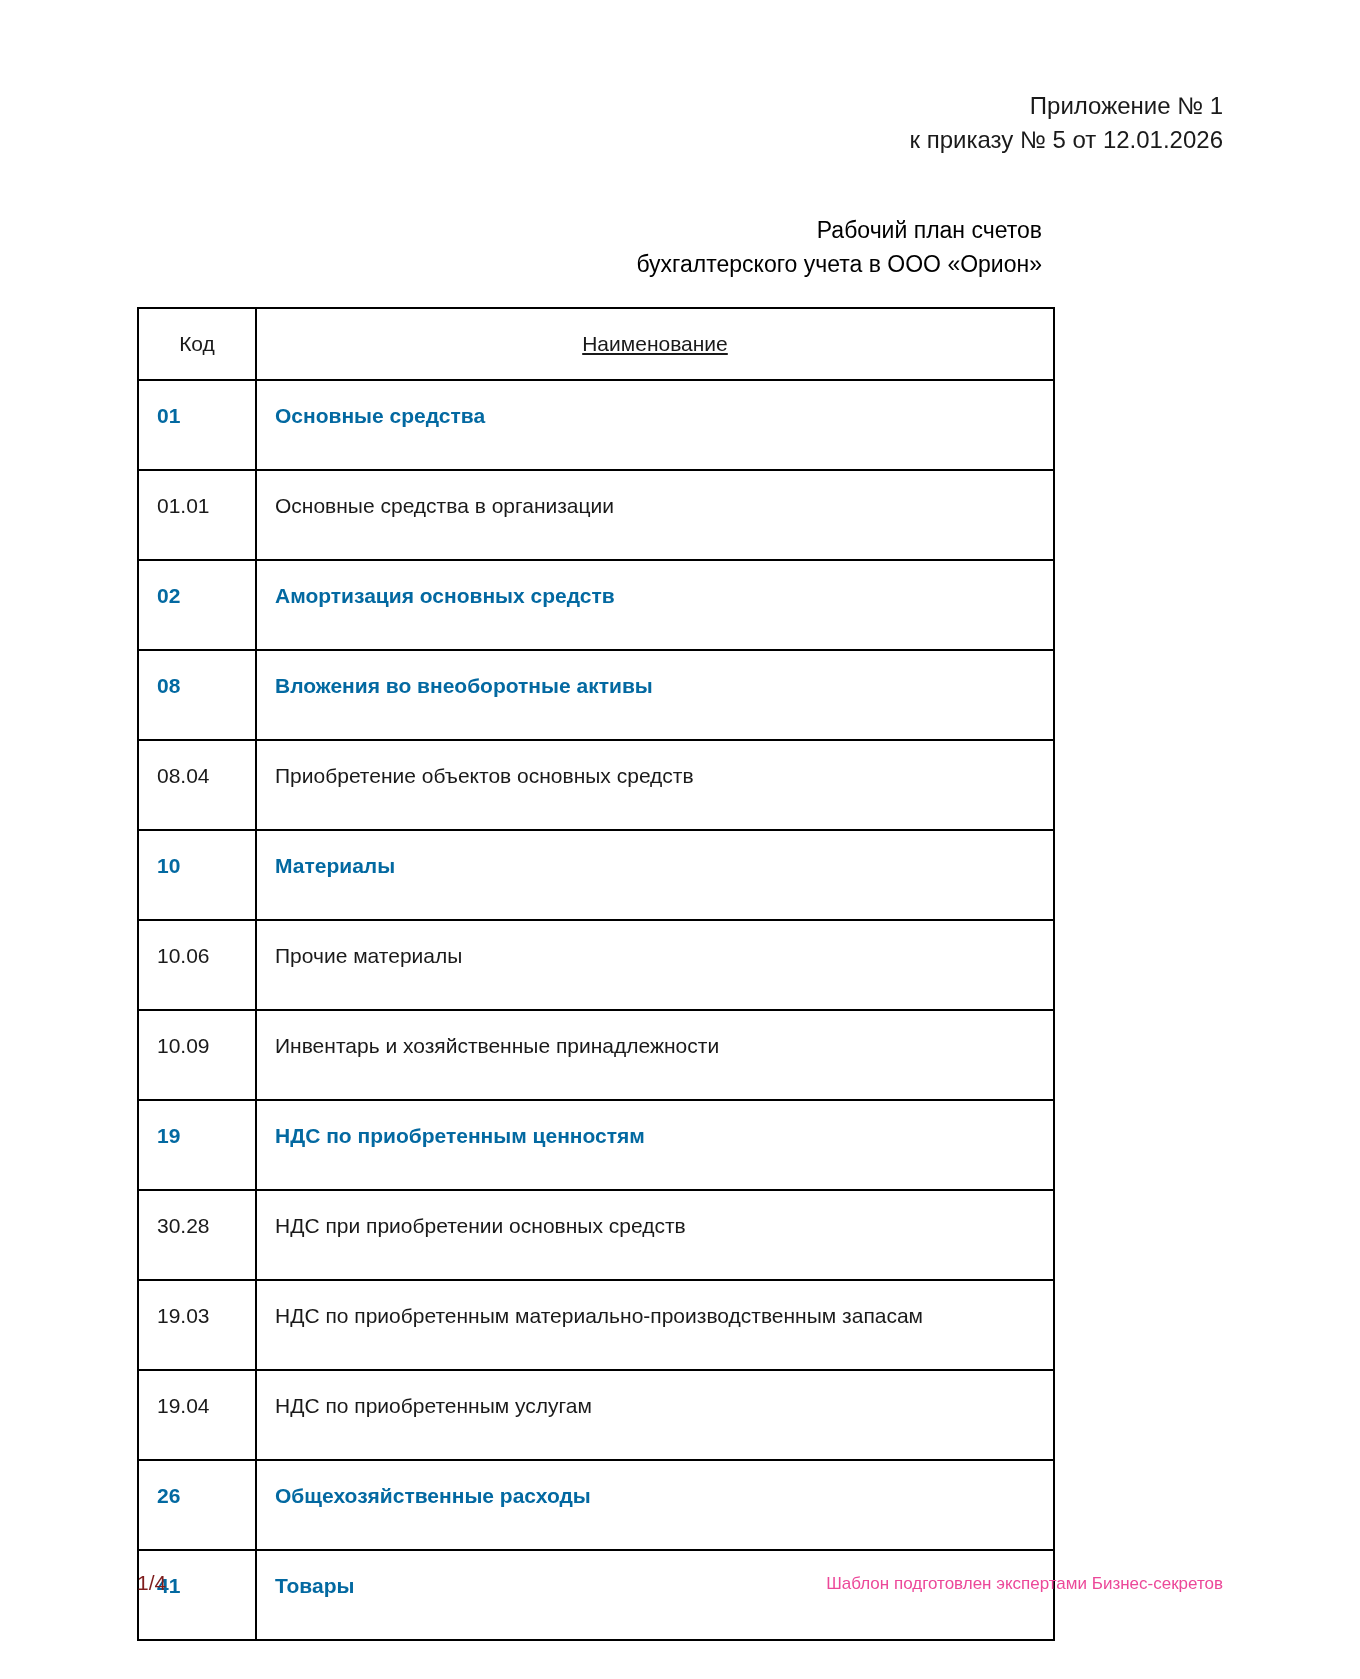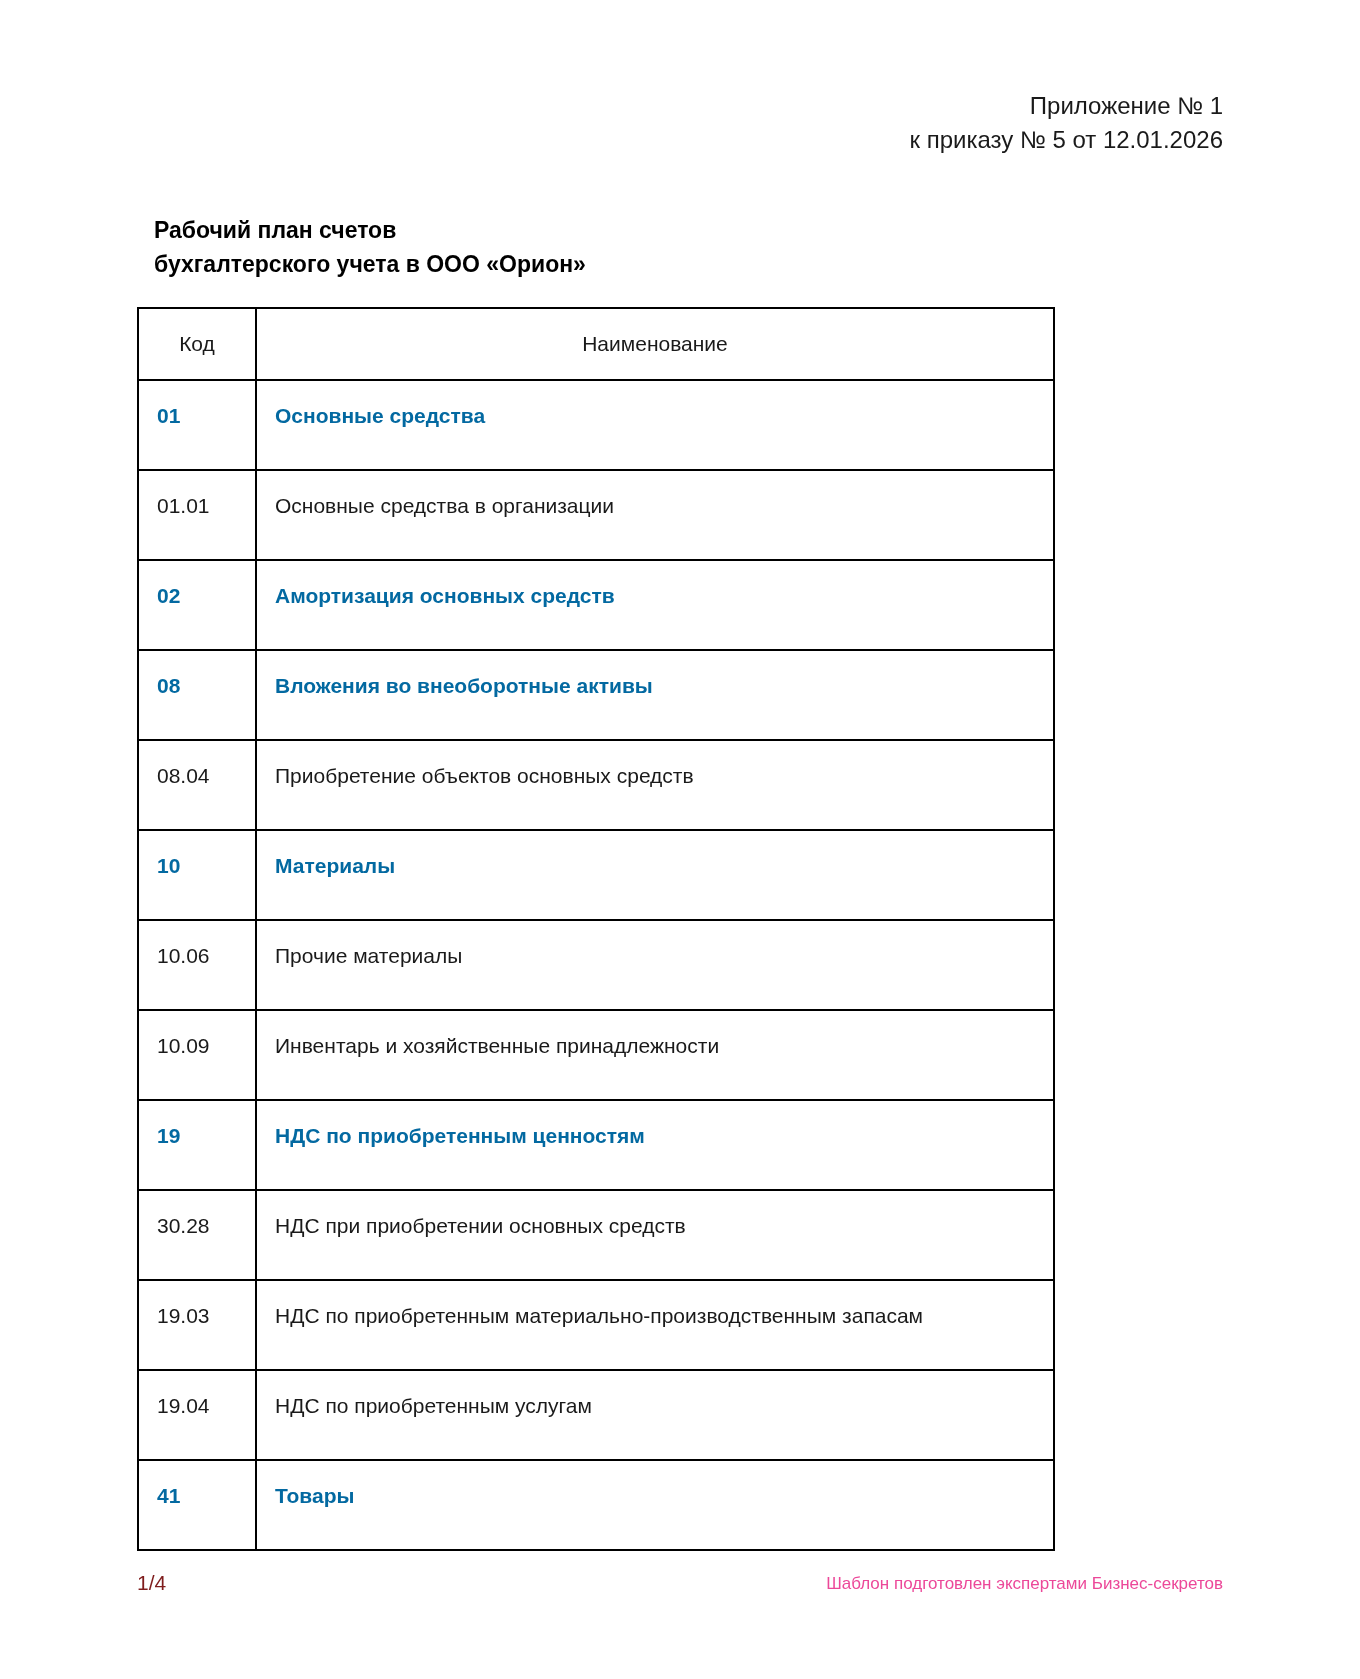--- a/index.html
+++ b/index.html
@@ -36,25 +36,25 @@
   }
   .doc-header .line {
     display: block;
     white-space: nowrap;
   }
 
   
   .doc-title {
     position: absolute;
     top: 204px;
-    left: 154px;
+    left: 126px;
     width: 916px;
-    text-align: left;
+    text-align: right;
     font-size: 23px;
-    font-weight: bold;
+    font-weight: normal;
     line-height: 34px;
     color: #000000;
   }
   .doc-title .line {
     display: block;
   }
 
   
   .accounts-table-wrap {
     position: absolute;
@@ -80,21 +80,21 @@
     line-height: 34px;
     font-weight: normal;
   }
   table.accounts thead th {
     text-align: center;
     padding: 18px 18px 18px 18px;
     font-weight: normal;
     border-radius: 30px;
   }
   table.accounts thead th.th-code { text-align: center; }
-  table.accounts thead th.th-name { text-align: center; }
+  table.accounts thead th.th-name { text-align: center; text-decoration: underline; }
 
   table.accounts td.cell-code { text-align: left; }
   table.accounts td.cell-name { text-align: left; }
 
   table.accounts tr.group td { font-weight: bold; color: #0369a1; }
 
   
   .doc-footer {
     position: absolute;
     left: 137px;
@@ -188,20 +188,24 @@
           </tr>
           <tr class="sub">
             <td class="cell-code">19.03</td>
             <td class="cell-name">НДС по приобретенным материально-производственным запасам</td>
           </tr>
           <tr class="sub">
             <td class="cell-code">19.04</td>
             <td class="cell-name">НДС по приобретенным услугам</td>
           </tr>
           <tr class="group">
+            <td class="cell-code">26</td>
+            <td class="cell-name">Общехозяйственные расходы</td>
+          </tr>
+          <tr class="group">
             <td class="cell-code">41</td>
             <td class="cell-name">Товары</td>
           </tr>
         </tbody>
     </table>
   </div>
 
   <div class="doc-footer">
     <span class="page-num">1/4</span>
     <span class="credit">Шаблон подготовлен экспертами Бизнес-секретов</span>

